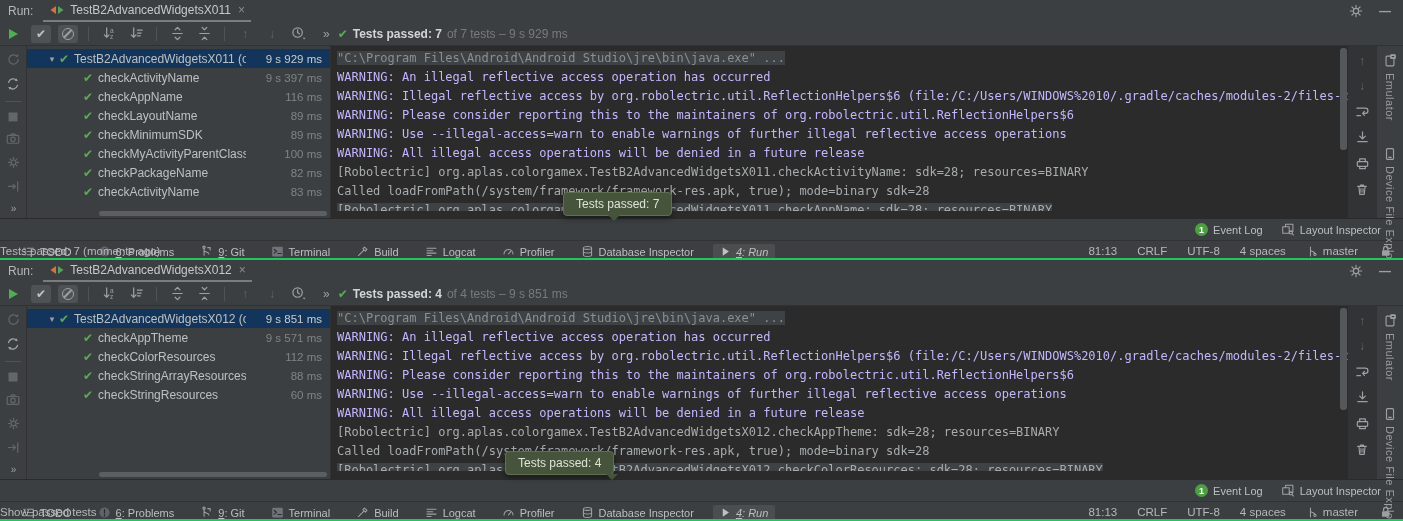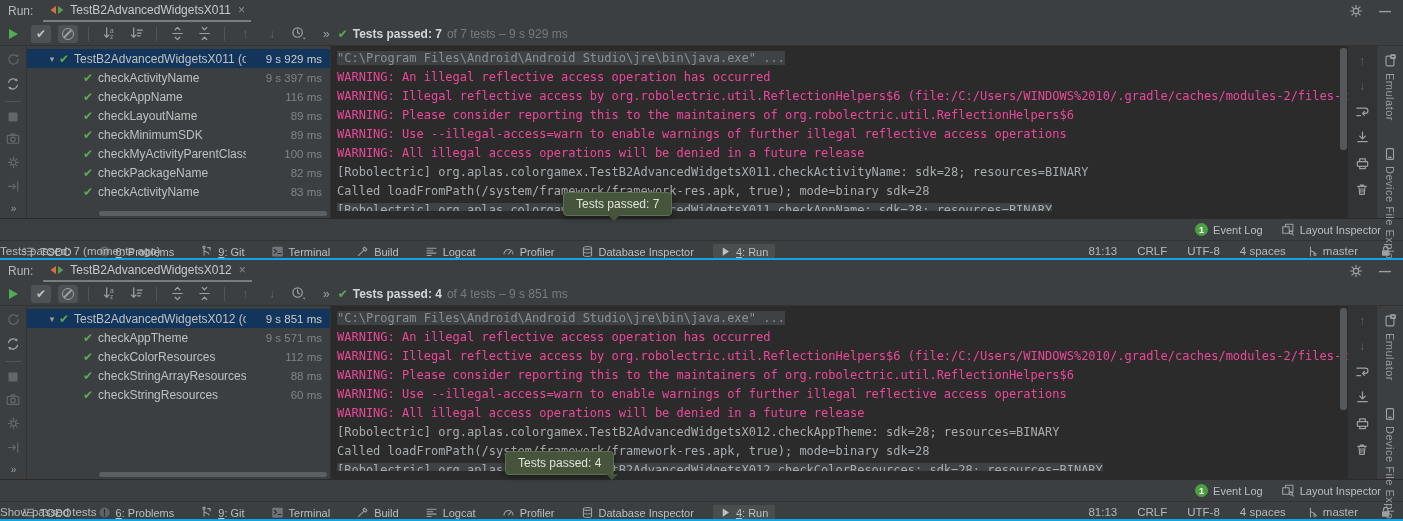--- a/index.html
+++ b/index.html
@@ -1,17 +1,17 @@
 <!DOCTYPE html>
 <html><head>
 <meta charset="utf-8">
 <style>
   html,body{margin:0;padding:0;background:#2b2b2b;}
   body{width:1403px;height:521px;font-family:"Liberation Sans",sans-serif;-webkit-font-smoothing:antialiased;}
-  .panel{position:relative;width:1403px;background:#3c3f41;border-bottom:2px solid #0ea5e9;box-sizing:border-box;overflow:hidden;}
+  .panel{position:relative;width:1403px;background:#3c3f41;border-bottom:2px solid #22c55e;box-sizing:border-box;overflow:hidden;}
   .panel.p1{height:260px;} .panel.p2{height:261px;}
 
   
   .tabbar{height:22px;display:flex;align-items:center;color:#b5b8ba;font-size:12px;}
   .runlabel{padding:0 10px 0 8px;}
   .tab{display:flex;align-items:center;gap:5px;height:20px;padding:0 6px;border-bottom:2px solid #7a7d7f;color:#c6c9cb;}
   .tab .x{color:#8a8d8f;font-size:12px;margin-left:2px;}
   .winctl{margin-left:auto;display:flex;align-items:center;gap:16px;padding-right:12px;color:#9da0a2;}
   .winctl .dash{font-weight:bold;}
 
@@ -42,36 +42,36 @@
   .trow:not(.root) .chev{display:none;}
   .trow .ck{flex:none;margin-right:5px;display:flex;}
   .trow .lbl{overflow:hidden;flex:1;}
   .trow .tm{flex:none;width:76px;text-align:right;color:#7f8486;padding-right:8px;font-size:11.5px;}
   .trow.selected{background:#13355b;}
   .trow.selected .tm{color:#c9ccce;}
   .hscroll{position:absolute;left:72px;bottom:2px;width:228px;height:5px;border-radius:3px;background:#5c5f61;}
 
   .console{flex:1;background:#2b2b2b;position:relative;overflow:hidden;padding:3px 0 0 6px;font-family:"DejaVu Sans Mono",monospace;font-size:12px;line-height:19px;color:#a8acae;}
   .cline{white-space:pre;}
-  .cline.warn{color:#ec4899;}
+  .cline.warn{color:#c4b5fd;}
   .cline.path .txt{background:#3e4244;color:#8c8f91;}
   .cline.cut{height:10px;overflow:hidden;}
   .cline.cut .txt{background:#3e4244;}
   .vscroll{position:absolute;top:2px;right:1px;width:7px;height:102px;border-radius:3px;background:#55585a;}
 
   .gutter{width:28px;background:#313335;display:flex;flex-direction:column;align-items:center;gap:11px;padding-top:8px;box-sizing:border-box;color:#7d8082;font-size:12px;}
   .dock{width:27px;background:#3c3f41;border-left:1px solid #323232;display:flex;flex-direction:column;align-items:center;padding-top:8px;box-sizing:border-box;gap:26px;}
   .vitem{display:flex;flex-direction:column;align-items:center;gap:5px;color:#9a9da0;font-size:11px;}
   .vtext{writing-mode:vertical-rl;letter-spacing:0.5px;}
 
   
   .sbar1{height:21px;display:flex;align-items:center;border-top:1px solid #2b2b2b;font-size:11px;color:#bcbfc1;}
   .sbtns{display:flex;align-items:center;gap:12px;padding-left:15px;margin-top:44px;}
   .sbtn{display:flex;align-items:center;gap:5px;padding:2px 7px;border-radius:2px;white-space:nowrap;}
-  .sbtn.active{background:rgba(255,255,255,0.08);}
+  .sbtn.active{background:rgba(255,255,255,0.08);font-style:italic;}
   .mn{text-decoration:underline;}
   .sright1{margin-left:auto;display:flex;align-items:center;gap:18px;padding-right:22px;}
   .evlog,.linspect{display:flex;align-items:center;gap:5px;}
   .badge{width:13px;height:13px;border-radius:50%;background:#4da042;color:#fff;font-size:9px;display:flex;align-items:center;justify-content:center;font-weight:bold;}
   .sbar2{height:20px;display:flex;align-items:center;border-top:1px solid #323232;font-size:11.5px;color:#b6b9bb;}
   .msg{padding-left:0;}
   .sright2{margin-left:auto;display:flex;align-items:center;gap:20px;padding-right:10px;}
   .branchit{display:flex;align-items:center;gap:4px;}
 
   

